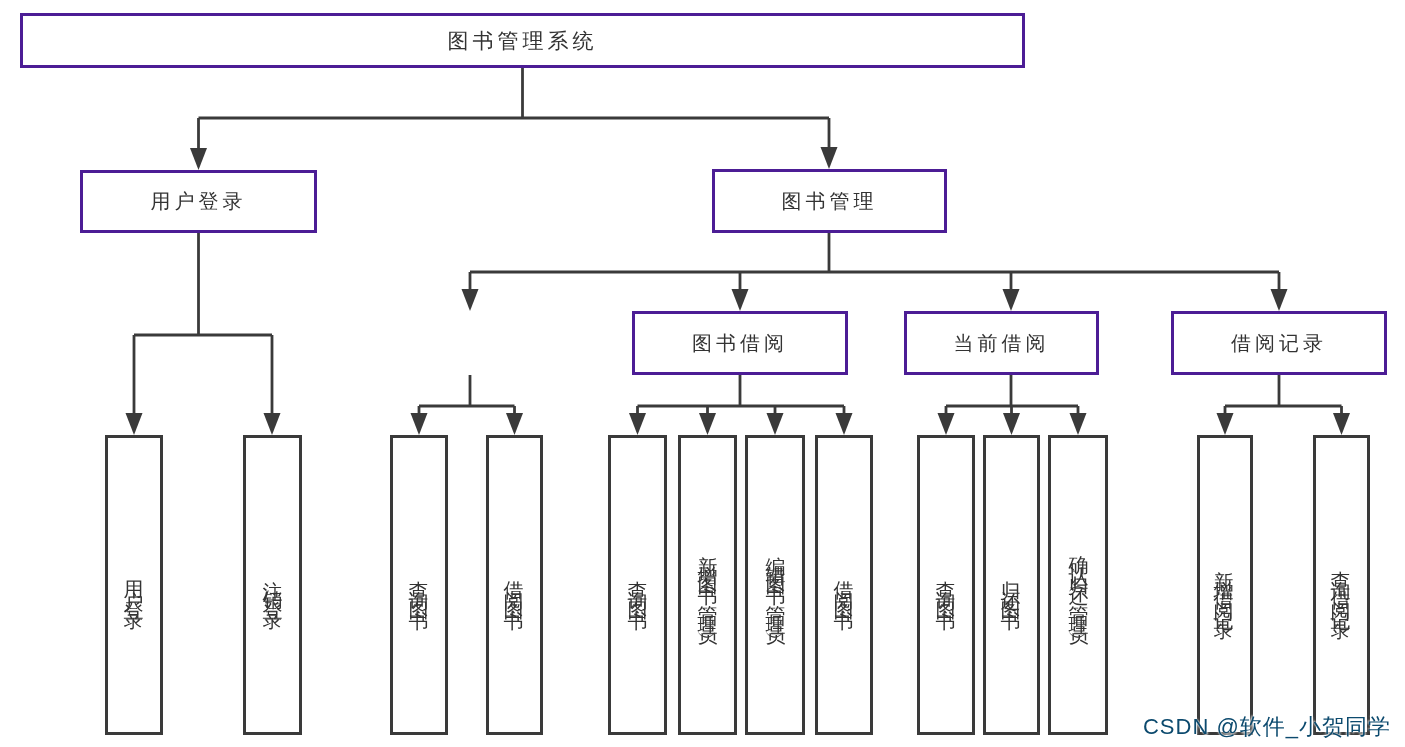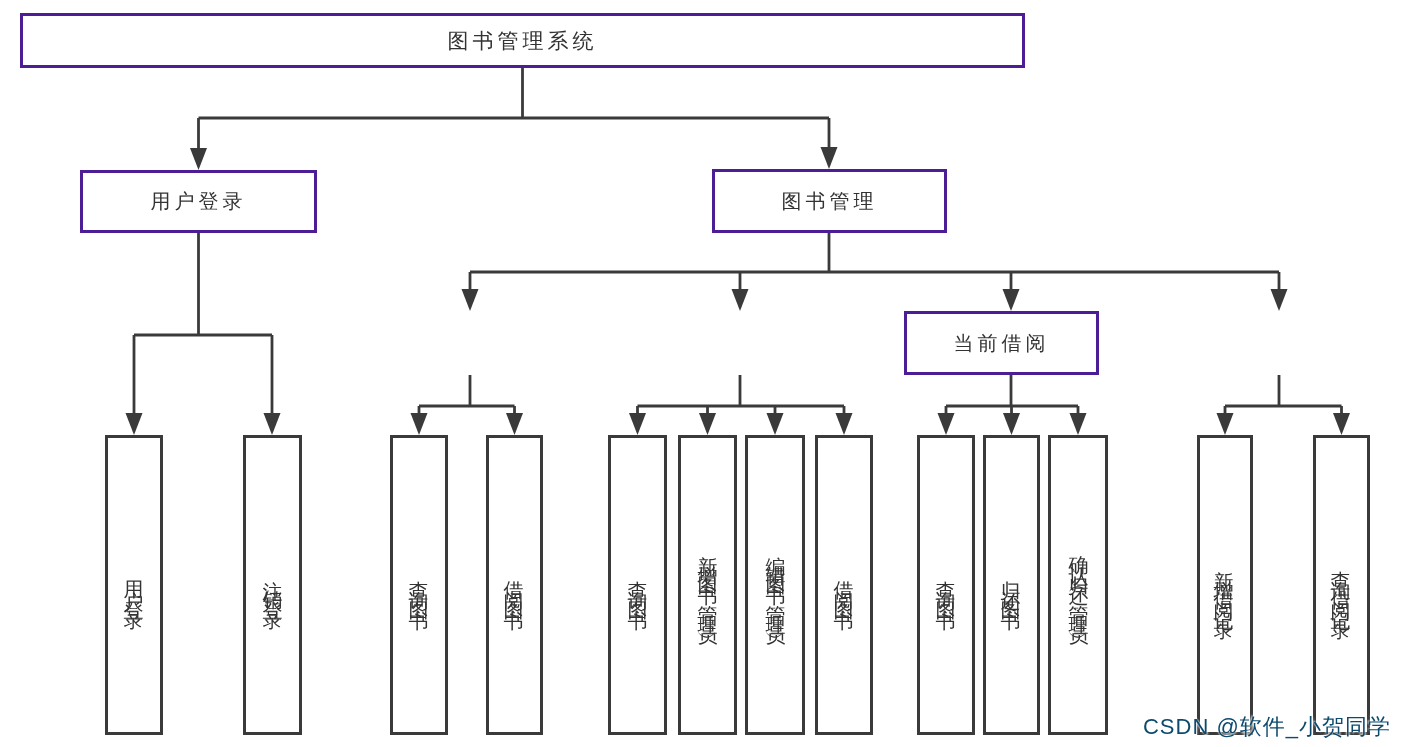--- a/index.html
+++ b/index.html
@@ -137,21 +137,23 @@
       <polygon points="1216.5,413 1233.5,413 1225,435"></polygon>
       <polygon points="1333,413 1350,413 1341.5,435"></polygon>
     </g>
   </svg>
 
   <div class="node title" style="left:20px; top:13px; width:1005px; height:55px;">图书管理系统</div>
 
   <div class="node" style="left:80px; top:170px; width:237px; height:63px;">用户登录</div>
   <div class="node" style="left:712px; top:169px; width:235px; height:64px;">图书管理</div>
 
+  <div class="node" style="left:632px; top:311px; width:216px; height:64px;">图书借阅</div>
   <div class="node" style="left:904px; top:311px; width:195px; height:64px;">当前借阅</div>
+  <div class="node" style="left:1171px; top:311px; width:216px; height:64px;">借阅记录</div>
 
   <div class="vleaf" style="left:105px; width:58px;">用户登录</div>
   <div class="vleaf" style="left:243px; width:59px;">注销登录</div>
 
   <div class="vleaf" style="left:390px; width:58px;">查询图书</div>
   <div class="vleaf" style="left:486px; width:57px;">借阅图书</div>
 
   <div class="vleaf" style="left:608px; width:59px;">查询图书</div>
   <div class="vleaf" style="left:678px; width:59px;">新增图书（管理员）</div>
   <div class="vleaf" style="left:745px; width:60px;">编辑图书（管理员）</div>

